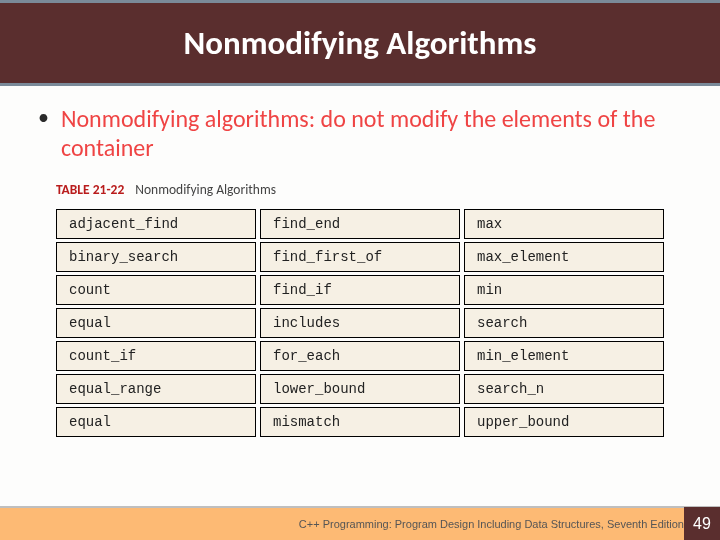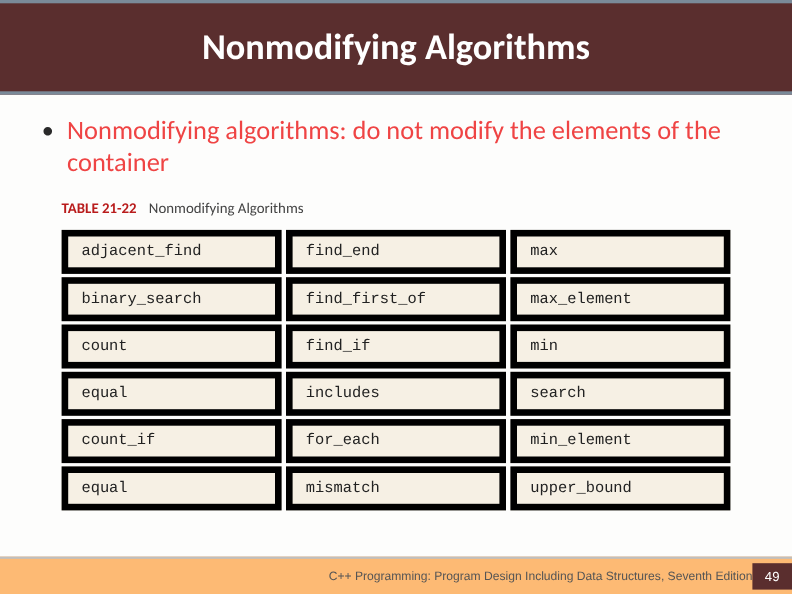--- a/index.html
+++ b/index.html
@@ -54,21 +54,21 @@
     margin: 4px 0 8px 4px;
   }
   .table-caption b { color: #b91c1c; font-weight: bold; margin-right: 8px; }
   table.algotable {
     border-collapse: separate;
     border-spacing: 4px 3px;
     width: 616px;
   }
   table.algotable td {
     background: #f6f0e4;
-    border: 6px solid #000000;
+    border: 1px solid #000000;
     font-family: "Courier New", monospace;
     font-size: 14px;
     color: #222;
     padding: 6px 12px;
     width: 33%;
   }
   .footer {
     position: absolute;
     left: 0; right: 0; bottom: 0;
     height: 34px;
@@ -79,26 +79,26 @@
     justify-content: flex-end;
     padding: 0 14px 0 28px;
     font-family: Arial, sans-serif;
     font-size: 11px;
     color: #555;
   }
   .page-num {
     background: #5a2e2e;
     color: #fff;
     width: 36px;
-    height: 24px;
+    height: 34px;
     margin: -0px -14px 0 0;
     display: flex;
     align-items: center;
     justify-content: center;
-    font-size: 12px;
+    font-size: 16px;
   }
 </style>
 </head>
 <body>
 
 <div class="title-bar">
   <h1>Nonmodifying Algorithms</h1>
 </div>
 
 <div class="content">
@@ -133,20 +133,25 @@
             <td>equal</td>
             <td>includes</td>
             <td>search</td>
           </tr>
           <tr>
             <td>count_if</td>
             <td>for_each</td>
             <td>min_element</td>
           </tr>
           <tr>
+            <td>equal_range</td>
+            <td>lower_bound</td>
+            <td>search_n</td>
+          </tr>
+          <tr>
             <td>equal</td>
             <td>mismatch</td>
             <td>upper_bound</td>
           </tr>
         </tbody>
     </table>
   </div>
 </div>
 
 <div class="footer">

